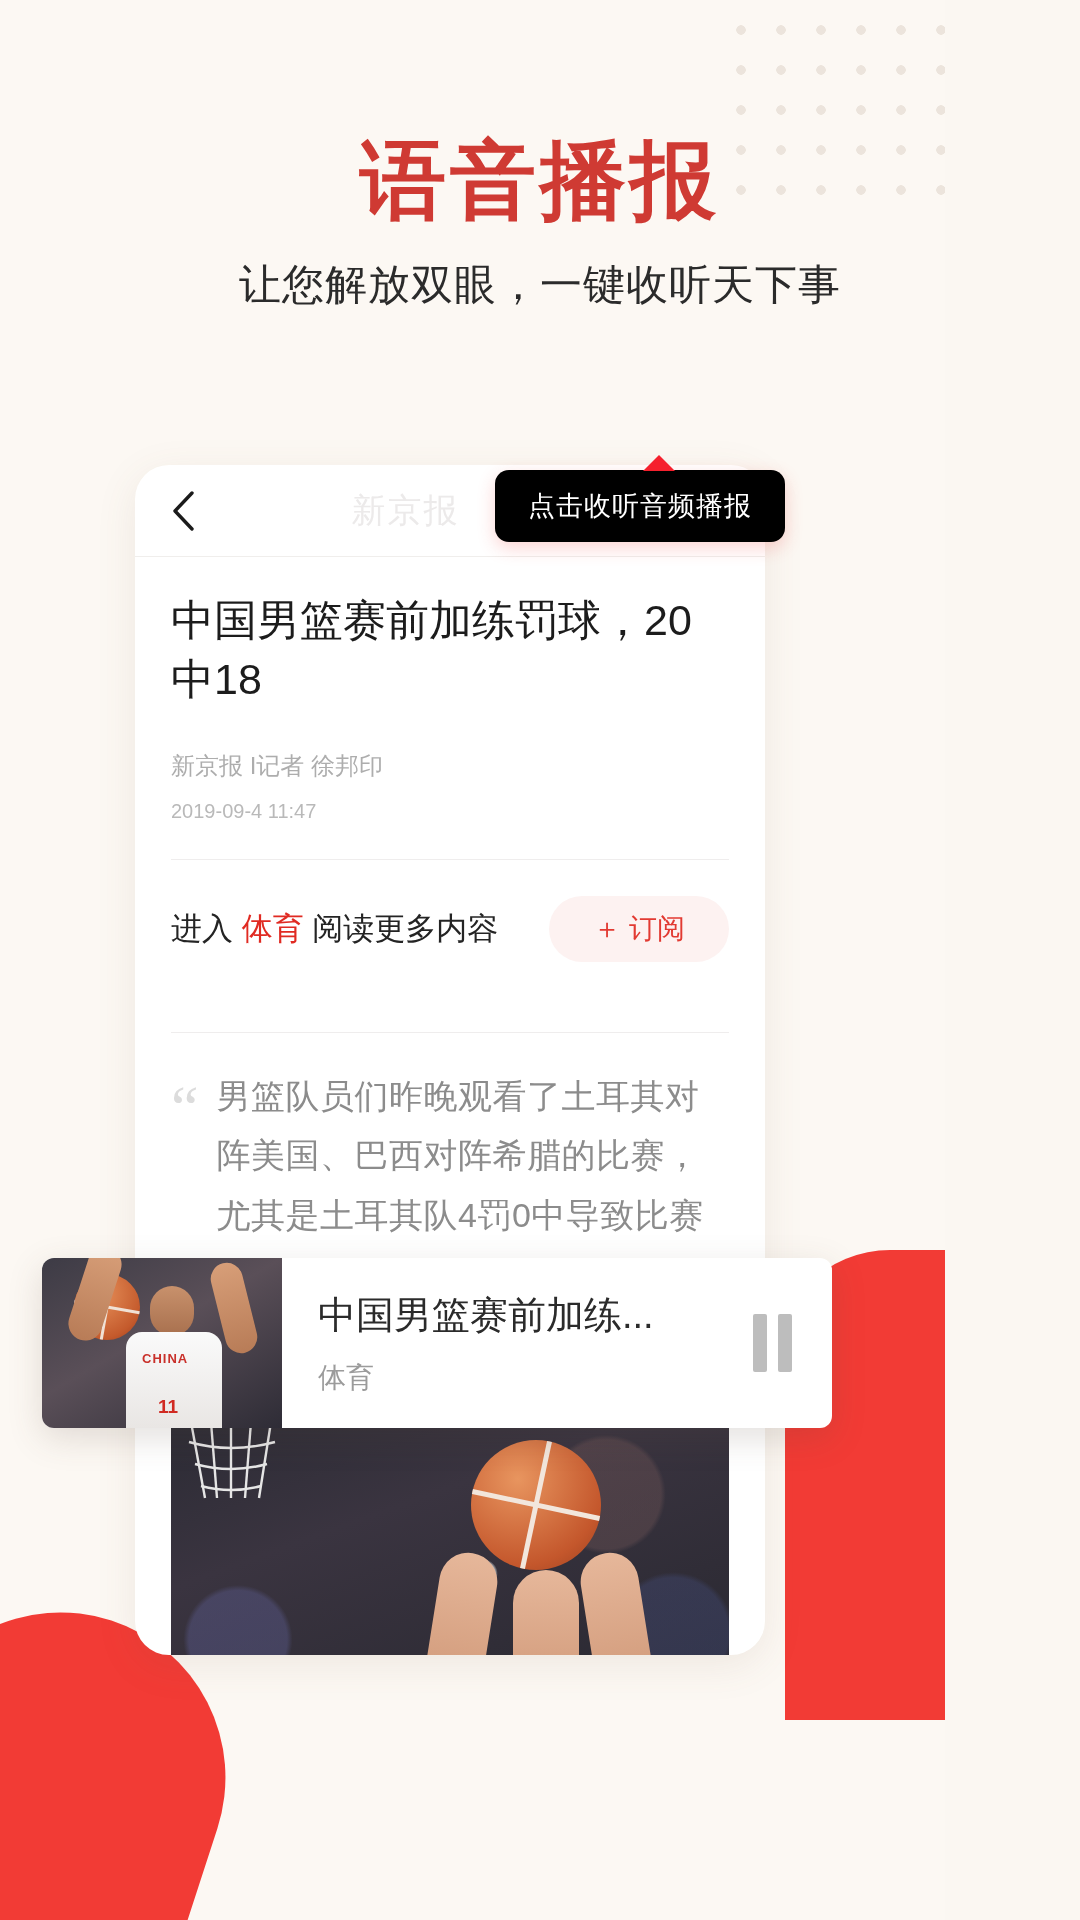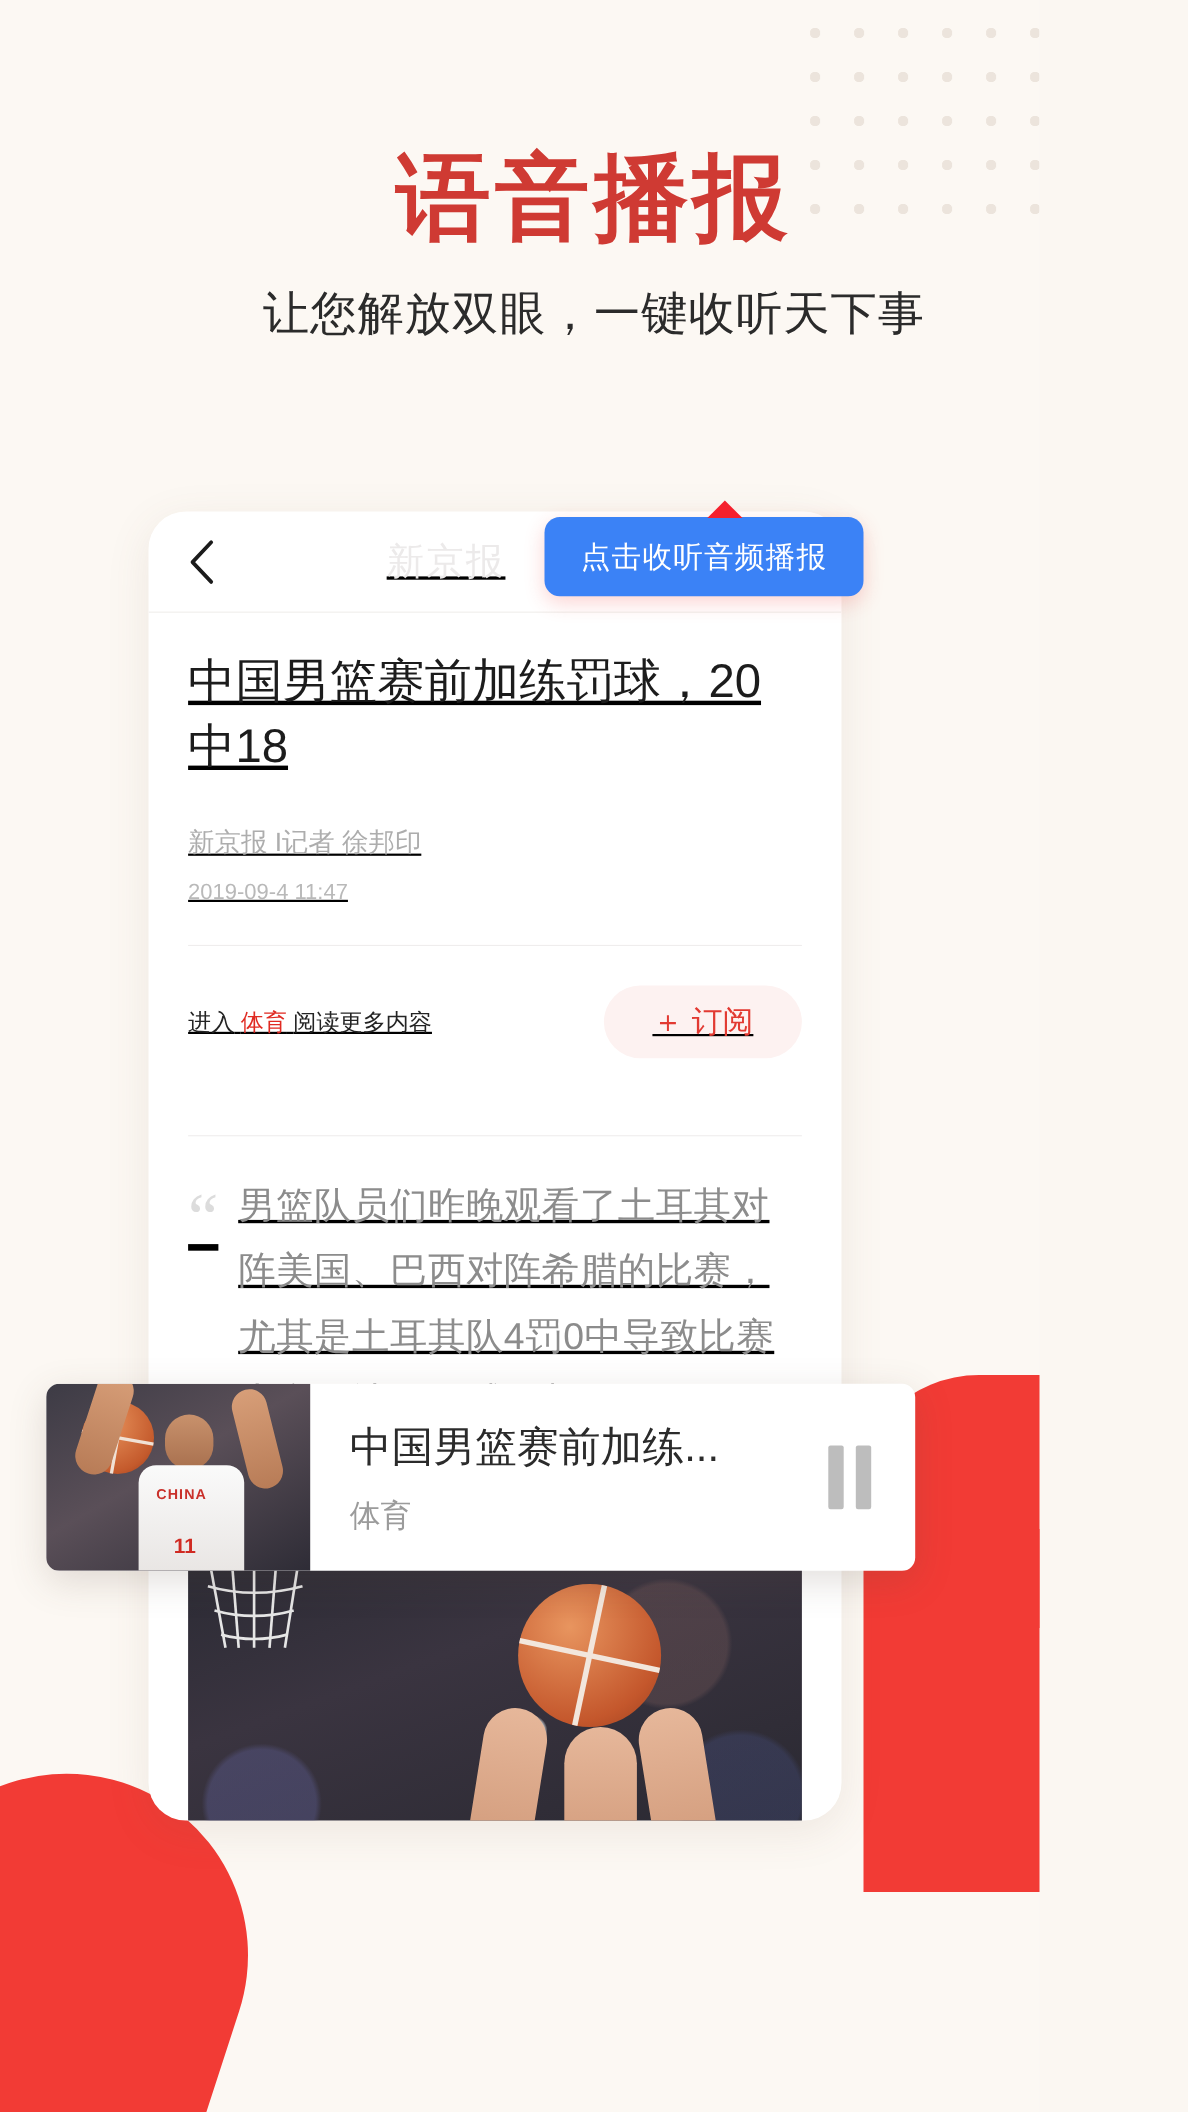--- a/index.html
+++ b/index.html
@@ -73,21 +73,20 @@
 
   
   .phone {
     position: absolute;
     left: 135px; top: 465px;
     width: 630px; height: 1190px;
     background: #ffffff;
     border-radius: 34px;
     box-shadow: 0 10px 40px rgba(120,90,70,0.10);
     overflow: hidden;
-    text-decoration: underline;
   }
   .navbar {
     position: relative;
     height: 92px;
     display: flex;
     align-items: center;
     padding: 0 28px;
     border-bottom: 1px solid #f0eeec;
   }
   .nav-back {
@@ -115,21 +114,21 @@
   .dots-more i {
     width: 9px; height: 9px; border-radius: 50%;
     background: #3b3b3b; display: block;
   }
 
   
   .tooltip {
     position: absolute;
     left: 495px; top: 470px;
     width: 290px; height: 72px;
-    background: #3b82f6;
+    background: #000000;
     border-radius: 14px;
     display: flex; align-items: center; justify-content: center;
     color: #fff;
     font-size: 27px;
     letter-spacing: 1px;
     box-shadow: 0 6px 18px rgba(242,59,53,0.22);
     z-index: 30;
   }
   .tooltip::after {
     content: "";
@@ -162,21 +161,21 @@
     height: 1px;
     background: #efeded;
     margin: 36px 0 0 0;
   }
   .sub-row {
     display: flex;
     align-items: center;
     justify-content: space-between;
     padding: 36px 0 34px 0;
   }
-  .sub-text { font-size: 21px; color: #242424; }
+  .sub-text { font-size: 31px; color: #242424; }
   .sub-text .cat { color: #e02a22; }
   .sub-btn {
     min-width: 180px;
     height: 66px;
     border-radius: 33px;
     background: #fdf2f1;
     color: #e23a32;
     font-size: 28px;
     display: flex; align-items: center; justify-content: center;
     gap: 6px;

